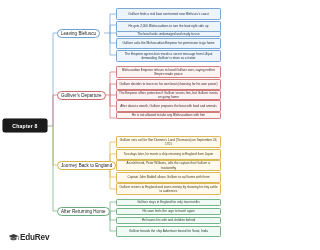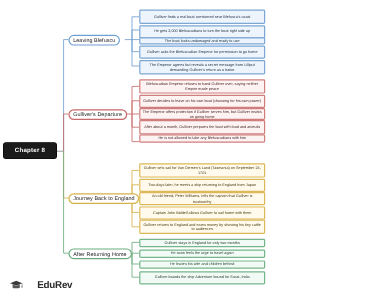--- a/index.html
+++ b/index.html
@@ -59,21 +59,21 @@
     overflow:hidden;
   }
   .leaf.l-blue  {border:.5px solid #7ba7d4; background:#eef4fb; color:#20364a;}
   .leaf.l-red   {border:.5px solid #cf7d7d; background:#fdf3f3; color:#4a2626;}
   .leaf.l-gold  {border:.5px solid #dcb857; background:#fffaec; color:#4a3b10;}
   .leaf.l-green {border:.5px solid #74b58a; background:#f2faf5; color:#1f3d2b;}
 
   .brand{
     position:absolute;
     left:8px; bottom:8px;
-    display:flex;align-items:center;gap:12px;justify-content:center;
+    display:flex;align-items:center;gap:1px;justify-content:center;
   }
   .brand .cap{width:11px;height:9px;display:block;}
   .brand .name{
     font-size:8.2px;font-weight:bold;color:#2b2b2b;letter-spacing:-.2px;
   }
 </style>
 </head>
 <body>
 
 <div id="canvas">

